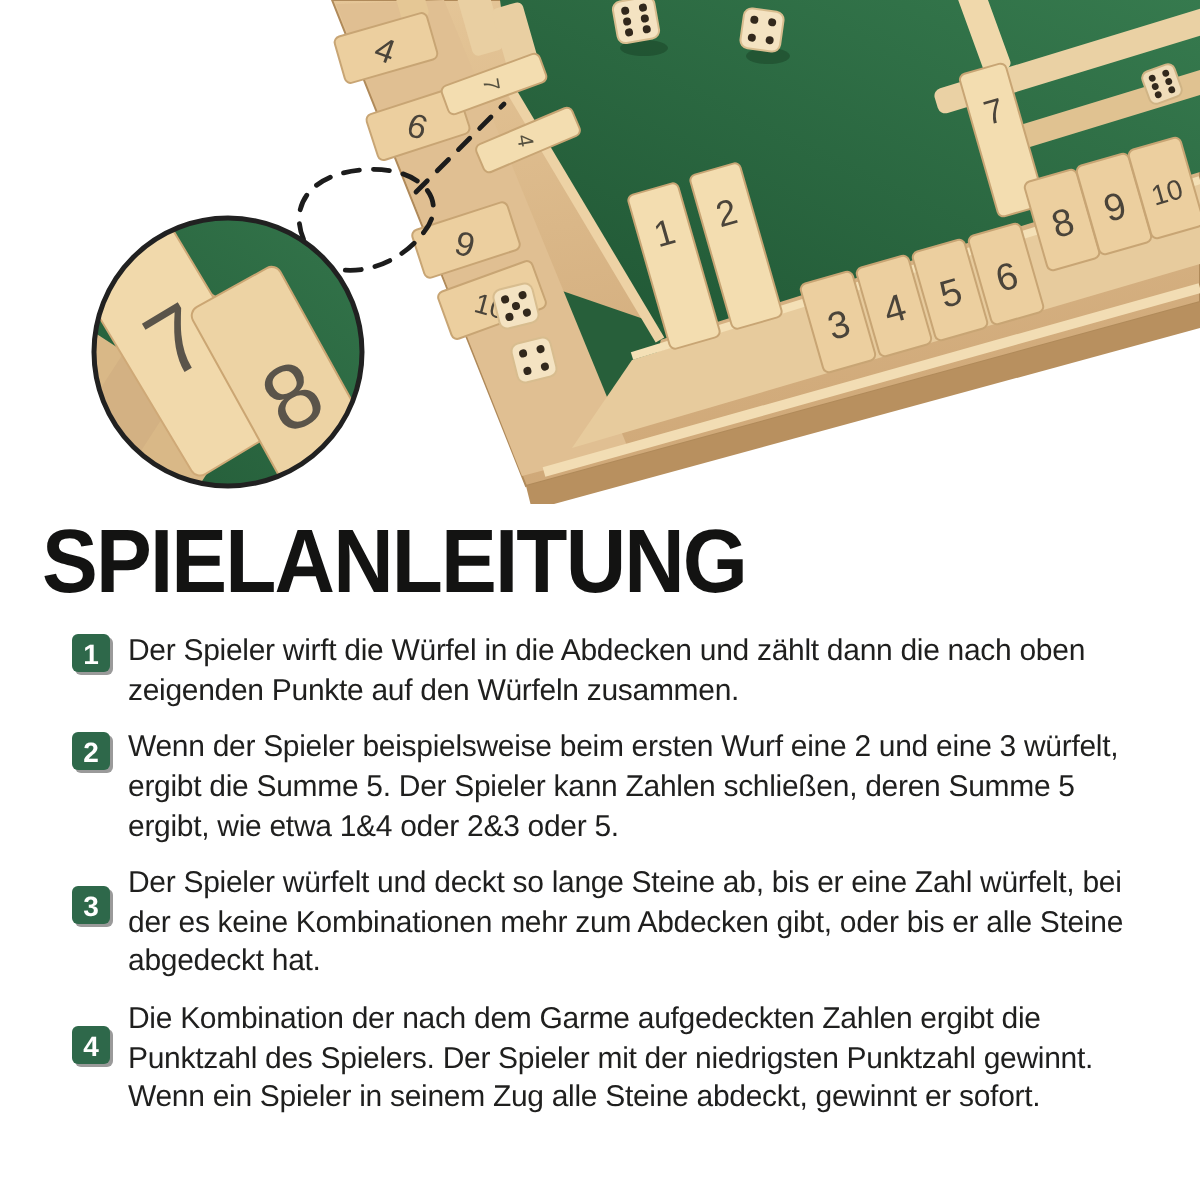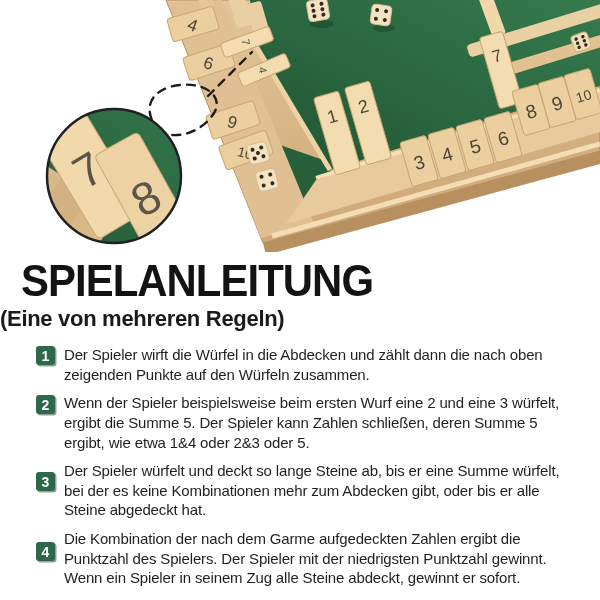--- a/index.html
+++ b/index.html
@@ -224,33 +224,32 @@
         <text x="146" y="214" font-size="46" fill="#5a544a" text-anchor="middle">8</text>
       </g>
     </g>
     <circle cx="114" cy="176" r="67" fill="none" stroke="#212121" stroke-width="2.5"></circle>
   </g>
 </svg>
 </div>
 
 <div class="title-wrap">
   <h1 class="main-title">SPIELANLEITUNG</h1>
-  <div class="sub-title">(Eine von mehreren Regeln)</div>
 </div>
 
 <div class="steps">
   <div class="step">
     <div class="badge">1</div>
     <div class="step-text">Der Spieler wirft die Würfel in die Abdecken und zählt dann die nach oben zeigenden Punkte auf den Würfeln zusammen.</div>
   </div>
   <div class="step">
     <div class="badge">2</div>
     <div class="step-text">Wenn der Spieler beispielsweise beim ersten Wurf eine 2 und eine 3 würfelt, ergibt die Summe 5. Der Spieler kann Zahlen schließen, deren Summe 5 ergibt, wie etwa 1&amp;4 oder 2&amp;3 oder 5.</div>
   </div>
   <div class="step">
     <div class="badge">3</div>
-    <div class="step-text">Der Spieler würfelt und deckt so lange Steine ab, bis er eine Summe würfelt, bei der es keine Kombinationen mehr zum Abdecken gibt, oder bis er alle Steine abgedeckt hat.</div>
+    <div class="step-text">Der Spieler würfelt und deckt so lange Steine ab, bis er eine Zahl würfelt, bei der es keine Kombinationen mehr zum Abdecken gibt, oder bis er alle Steine abgedeckt hat.</div>
   </div>
   <div class="step">
     <div class="badge">4</div>
     <div class="step-text">Die Kombination der nach dem Garme aufgedeckten Zahlen ergibt die Punktzahl des Spielers. Der Spieler mit der niedrigsten Punktzahl gewinnt. Wenn ein Spieler in seinem Zug alle Steine abdeckt, gewinnt er sofort.</div>
   </div>
 </div>
 
 </body></html>

